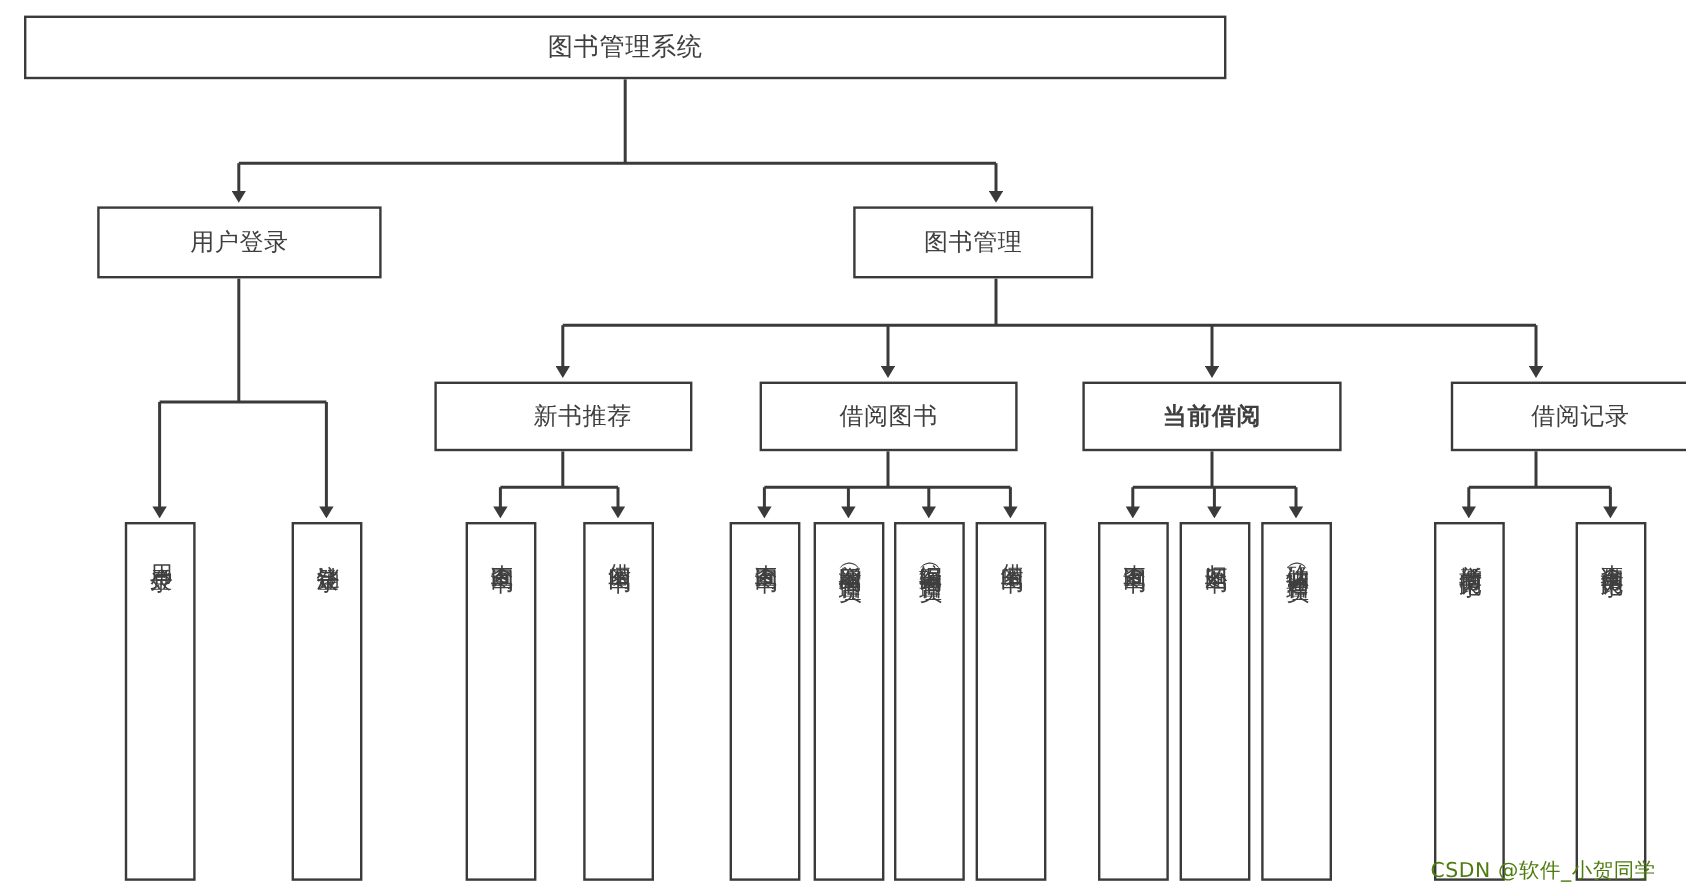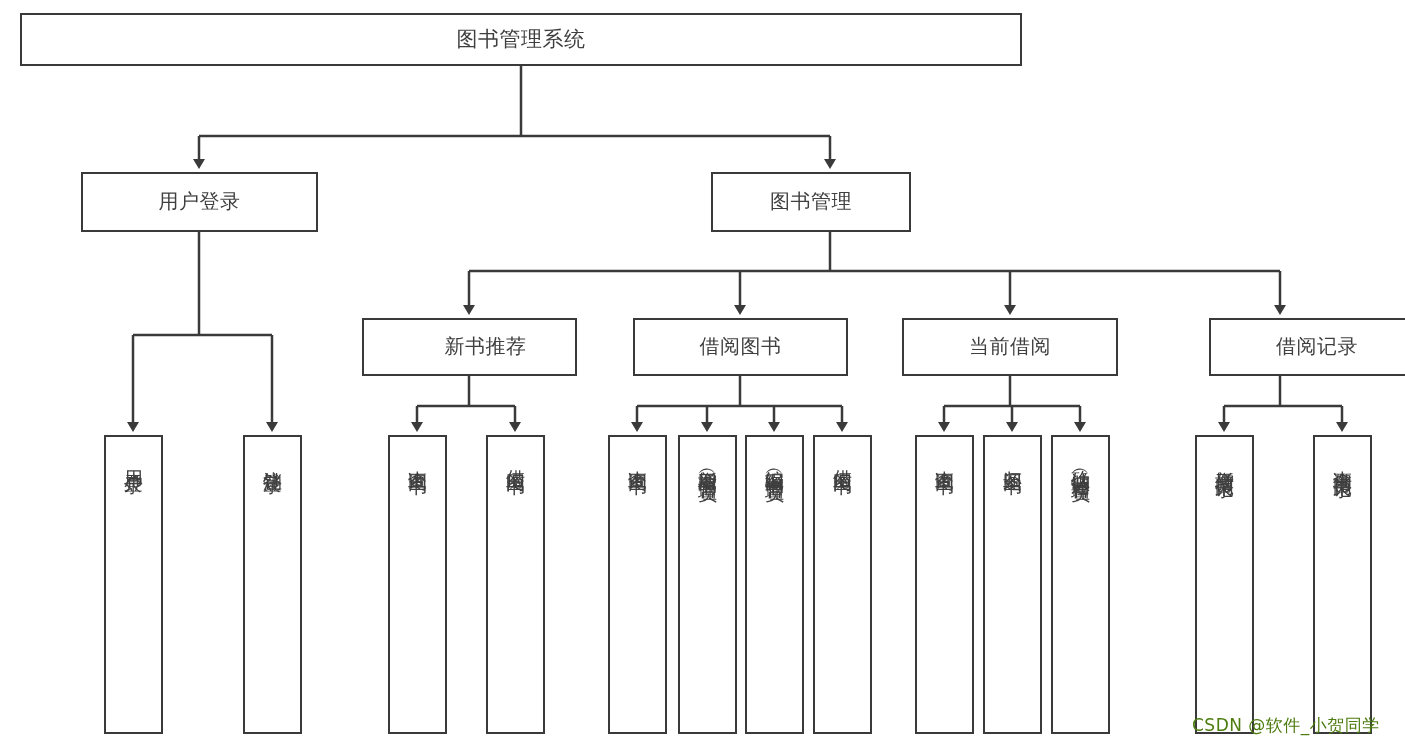--- a/index.html
+++ b/index.html
@@ -135,21 +135,21 @@
   <div class="node horiz" style="left:711px; top:172px; width:200px; height:60px;">
     <span class="label">图书管理</span>
   </div>
 
   <div class="node horiz" style="left:362px; top:318px; width:215px; height:58px;padding-left:32px;">
     <span class="label">新书推荐</span>
   </div>
   <div class="node horiz" style="left:633px; top:318px; width:215px; height:58px;">
     <span class="label">借阅图书</span>
   </div>
-  <div class="node horiz" style="left:902px; top:318px; width:216px; height:58px;">
+  <div class="node horiz" style="left:902px; top:318px; width:216px; height:58px;font-weight:bold;">
     <span class="label">当前借阅</span>
   </div>
   <div class="node horiz" style="left:1172px; top:318px; width:216px; height:58px;margin-left:37px;">
     <span class="label">借阅记录</span>
   </div>
 
   <div class="node vert" style="left:104px; top:435px; width:59px; height:299px;">
     <span class="label">用户登录</span>
   </div>
   <div class="node vert" style="left:243px; top:435px; width:59px; height:299px;">

